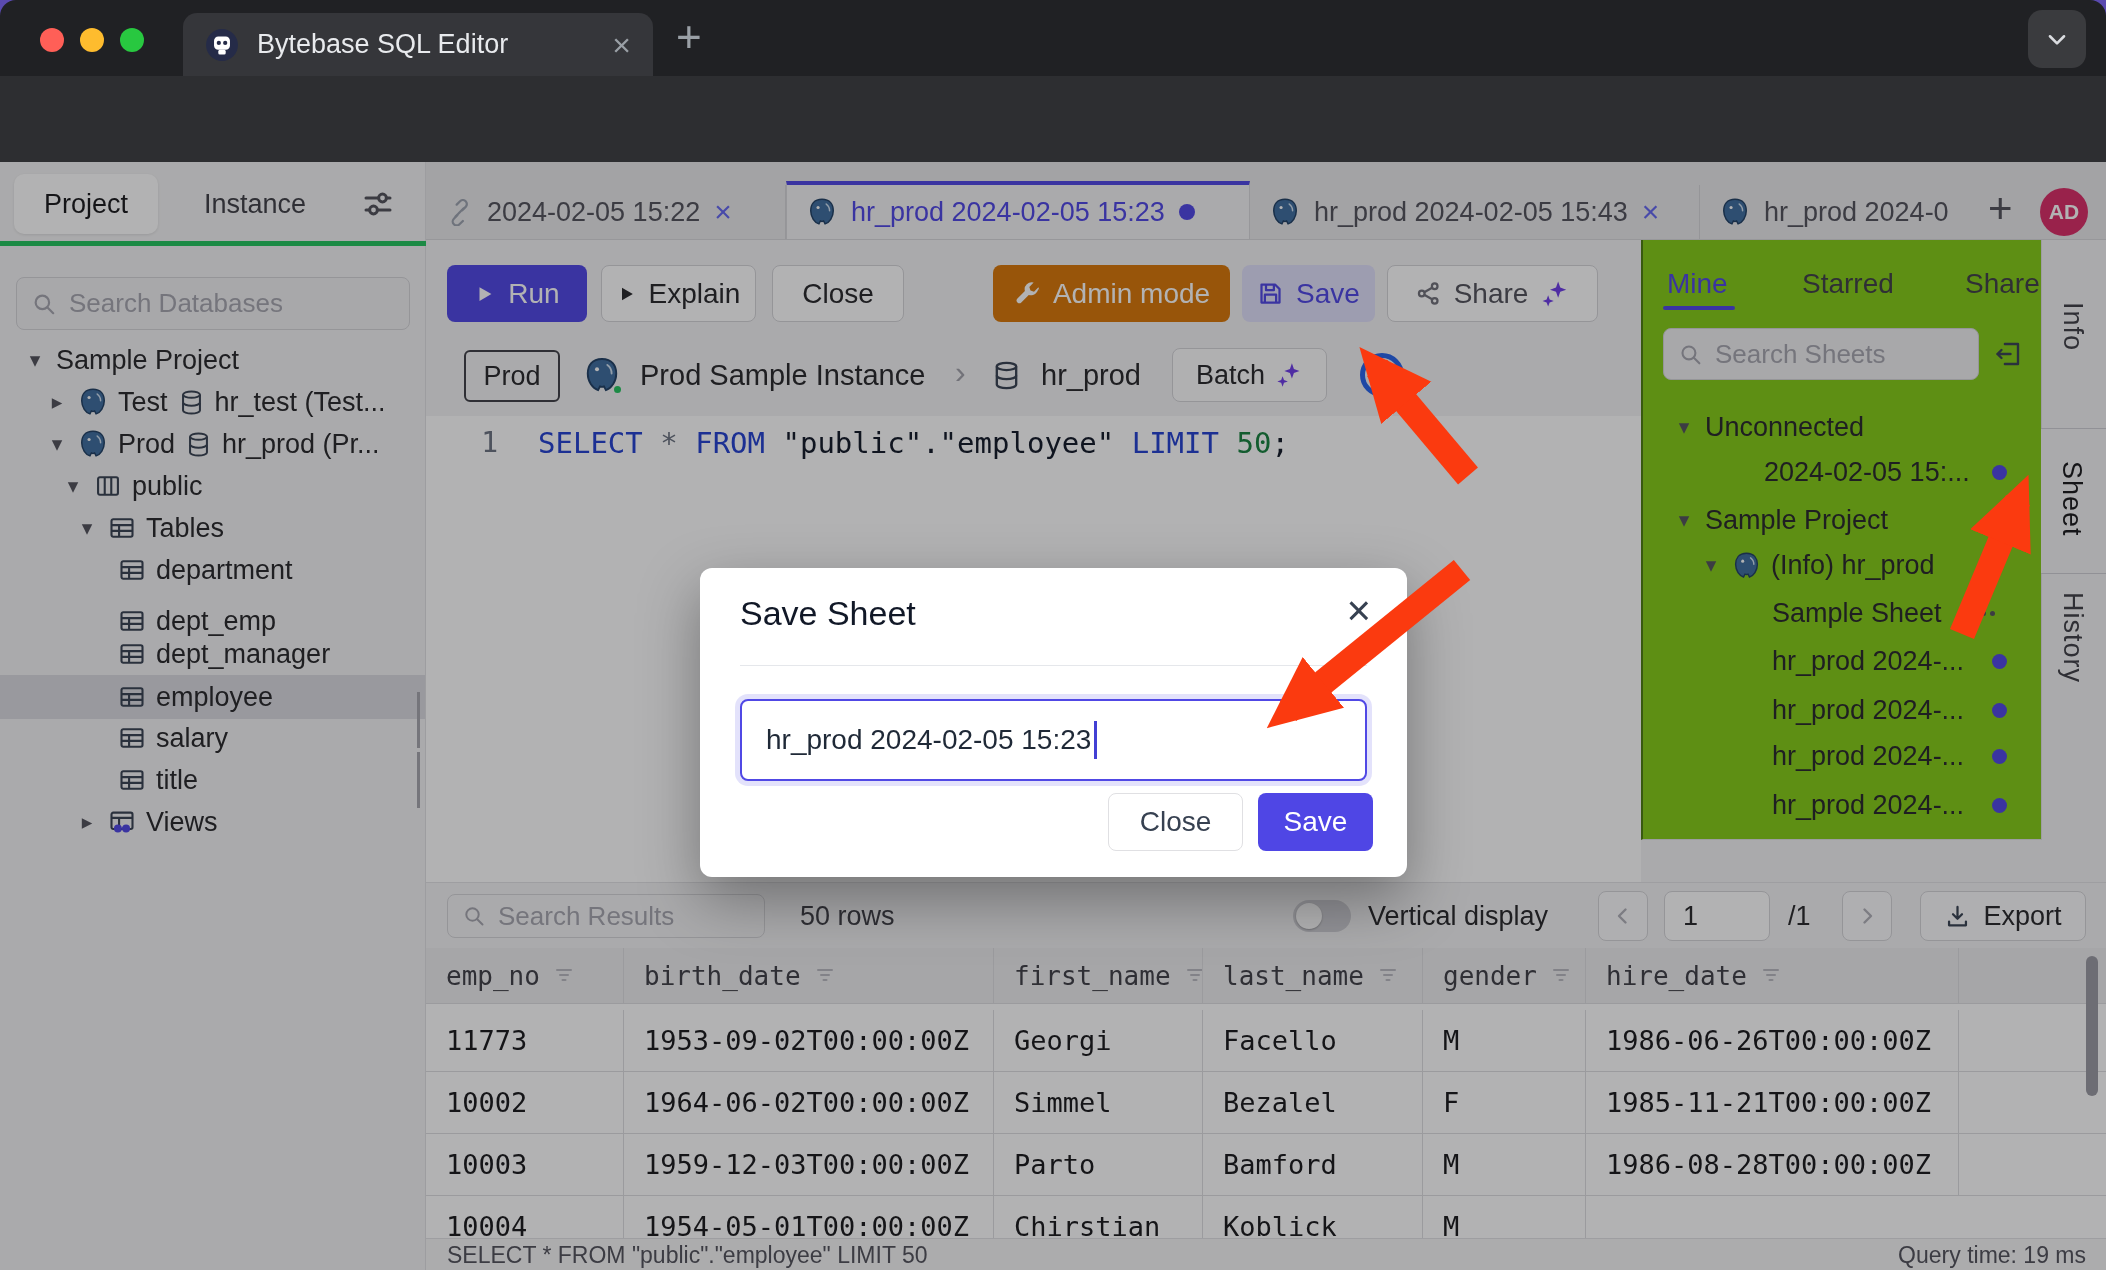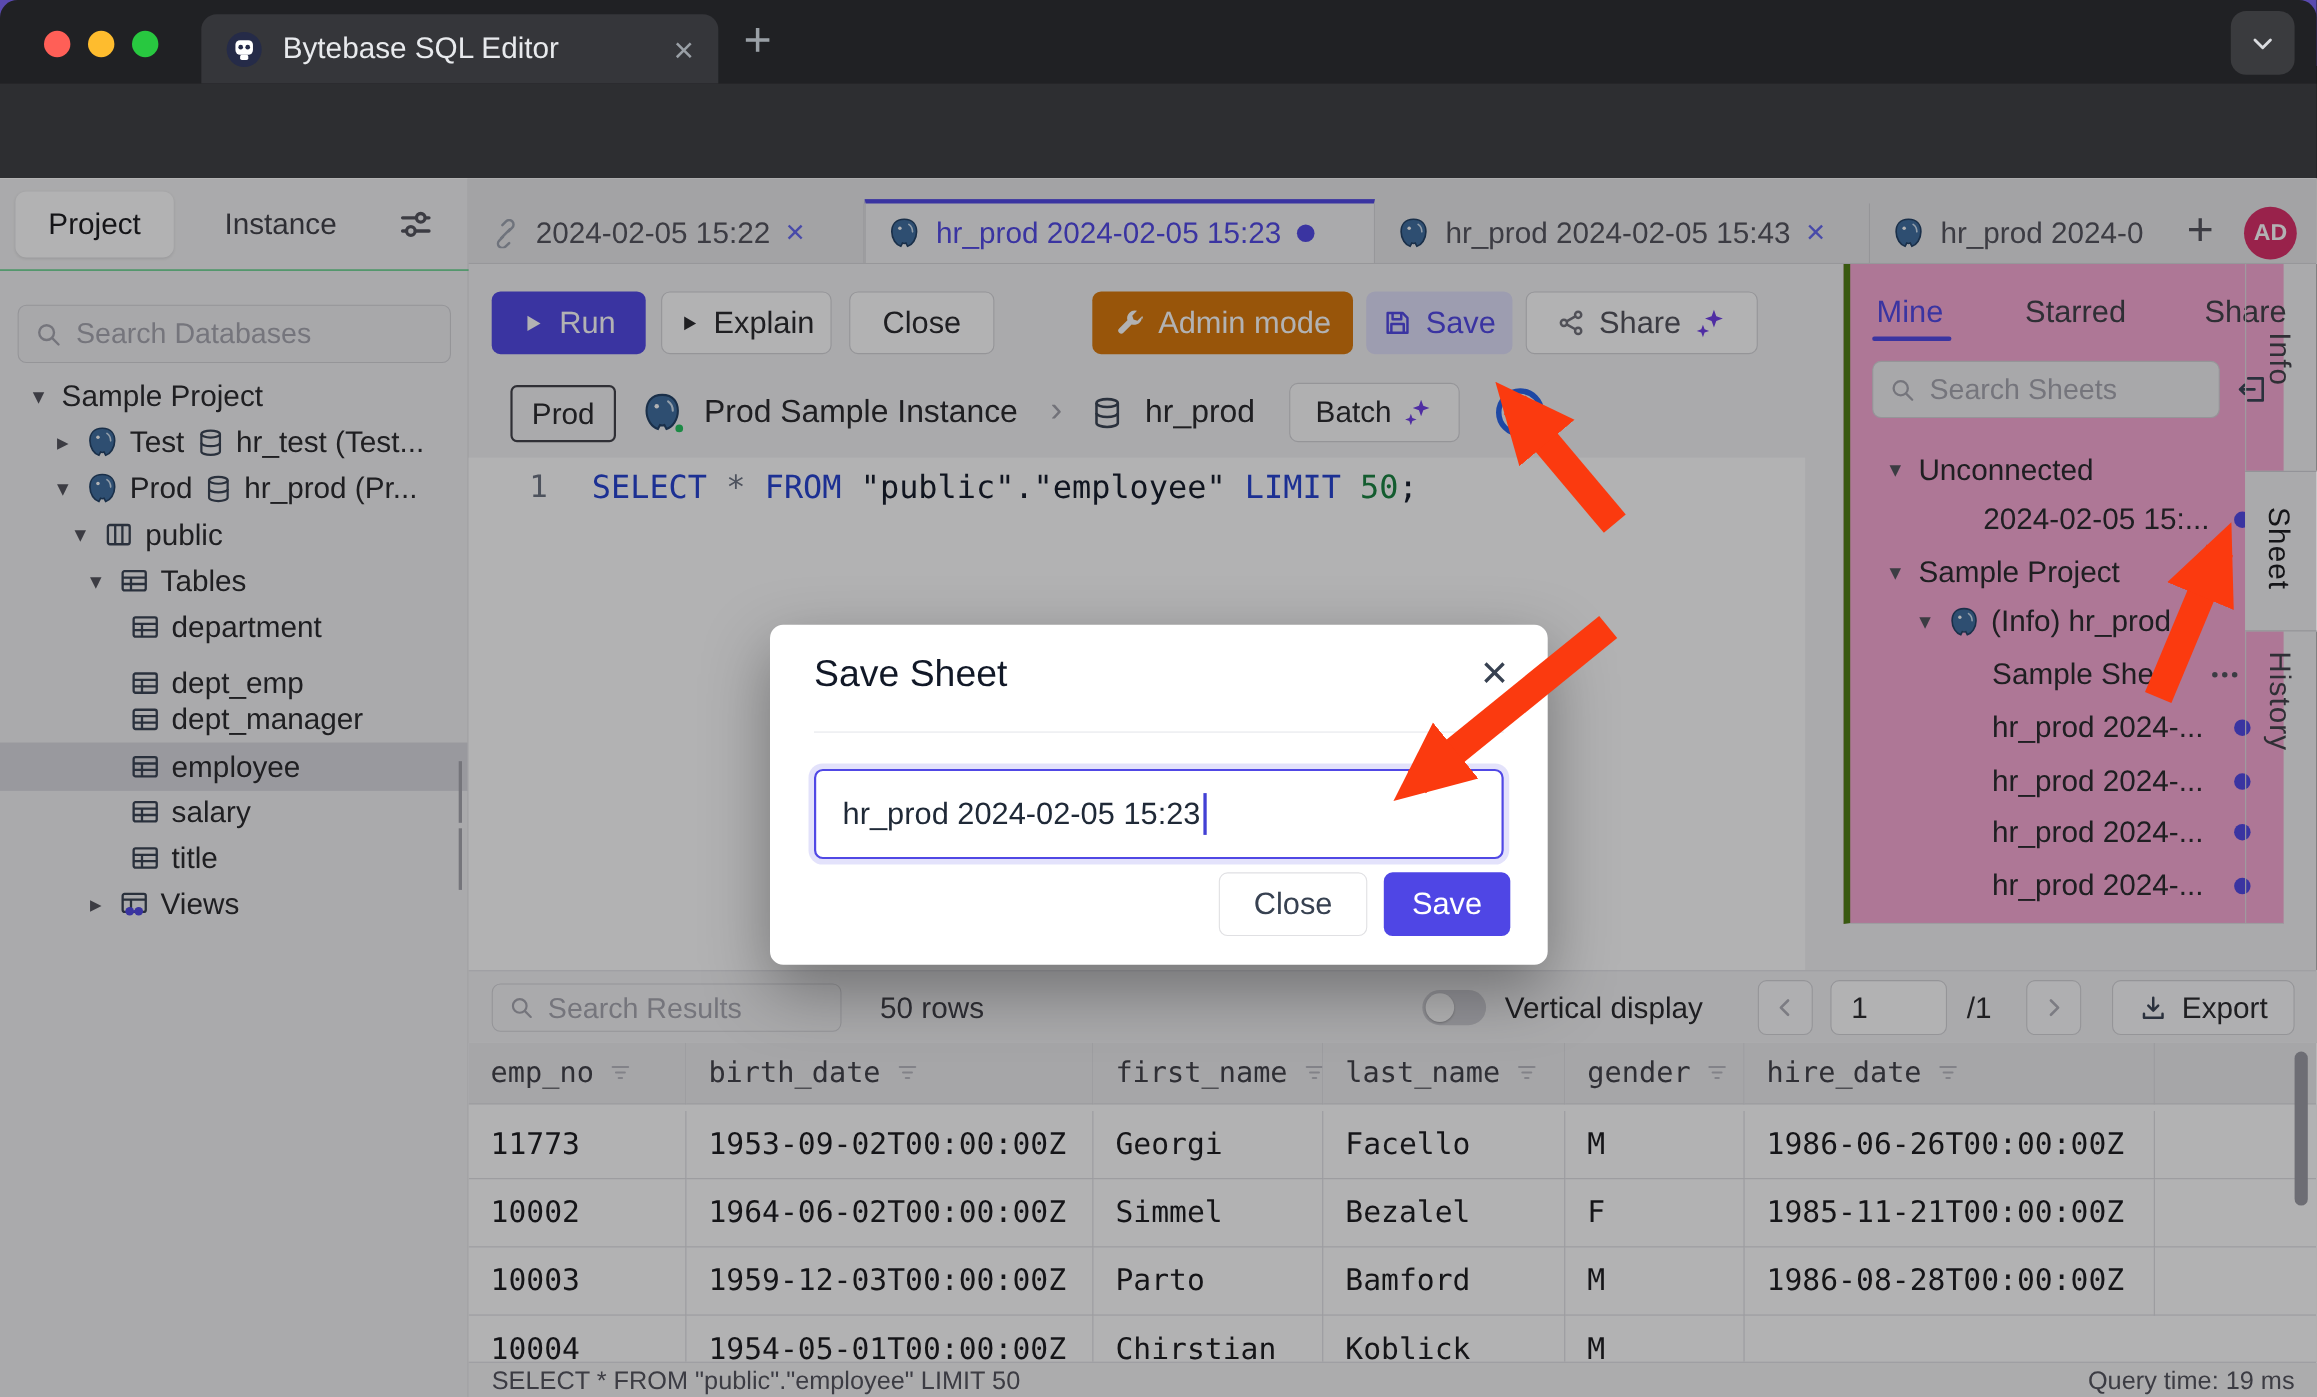--- a/index.html
+++ b/index.html
@@ -21,21 +21,21 @@
   .urlpill .star{margin-left:auto;color:#9aa0a6}
   .incog{position:absolute;left:1806px;top:88px;width:198px;height:62px;border-radius:31px;background:#3b3e45;display:flex;align-items:center;justify-content:center;gap:14px;color:#e8eaed;font-size:27px}
   .menudots{position:absolute;left:2060px;top:102px;width:6px}
   .menudots i{display:block;width:6px;height:6px;border-radius:50%;background:#c4c7cb;margin-bottom:7px}
 
   
   .app{position:absolute;top:162px;left:0;width:2106px;height:1108px;background:#f4f4f5}
 
   
   .lsb{position:absolute;top:0;left:0;width:426px;height:1108px;background:#f4f4f5;border-right:1px solid #e1e1e4}
-  .lsbhead{position:absolute;top:0;left:0;width:426px;height:84px;border-bottom:1px solid #22c55e}
+  .lsbhead{position:absolute;top:0;left:0;width:426px;height:84px;border-bottom:5px solid #22c55e}
   .projpill{position:absolute;left:14px;top:12px;width:144px;height:60px;background:#fff;border-radius:10px;box-shadow:0 1px 3px rgba(0,0,0,.10);display:flex;align-items:center;justify-content:center;font-size:27px;color:#18181b}
   .instlbl{position:absolute;left:204px;top:0;height:84px;display:flex;align-items:center;font-size:27px;color:#3f3f46}
   .tuneic{position:absolute;left:360px;top:24px;width:36px;height:36px;color:#52525b}
   .sbox{border:1px solid #d4d4d8;border-radius:8px;background:#f0f0f2;display:flex;align-items:center;gap:12px;padding:0 14px}
   .sbox input{border:none;outline:none;background:transparent;font-family:"Liberation Sans",sans-serif;font-size:26px;color:#27272a;width:100%}
   .sbox input::placeholder{color:#a6a6af}
   .lsearch{position:absolute;left:16px;top:115px;width:394px;height:53px}
   .trow{position:absolute;height:42px;display:flex;align-items:center;gap:10px;font-size:27px;color:#27272a;white-space:nowrap}
   .caret{font-size:21px;color:#52525b;width:22px;text-align:center}
   .tic{color:#374151}
@@ -71,21 +71,21 @@
   .batchchip{position:absolute;left:746px;top:12px;width:155px;height:54px;background:#fcfcfd;border:1px solid #d4d4d8;border-radius:8px;display:flex;align-items:center;justify-content:center;gap:10px;font-size:27px}
   .bluering{position:absolute;left:934px;top:17px;width:44px;height:44px;border:5px solid #2563eb;border-radius:50%}
 
   
   .codearea{position:absolute;left:426px;top:254px;width:1215px;height:466px;background:#fff;font-family:"DejaVu Sans Mono",monospace;font-size:29px}
   .lineno{position:absolute;left:40px;top:10px;width:32px;text-align:right;color:#6b7280;font-size:28px}
   .codeline{position:absolute;left:112px;top:10px;white-space:pre}
   .kw{color:#2240d0}.op{color:#6b7280}.idn{color:#111827}.num{color:#15803d}
 
   
-  .sheets{position:absolute;left:1676px;top:78px;width:400px;height:600px;background:#f9a8d4;border-left:6px solid #4d7c0f;border-bottom:1px solid #e1e1e4}
+  .sheets{position:absolute;left:1641px;top:78px;width:400px;height:600px;background:#84cc16;border-left:2px solid #4d7c0f;border-bottom:1px solid #e1e1e4}
   .shtab{position:absolute;top:28px;font-size:28px;color:#3f3f46}
   .shtab.on{color:#4f46e5}
   .shunder{position:absolute;left:20px;top:66px;width:72px;height:4px;background:#4f46e5;border-radius:2px}
   .shsearch{position:absolute;left:20px;top:88px;width:316px;height:52px;background:#f0f0f2}
   .importic{position:absolute;left:350px;top:99px;width:30px;height:30px;color:#374151}
   .srow{position:absolute;left:0;width:398px;height:42px;display:flex;align-items:center;gap:10px;font-size:27px;color:#27272a;white-space:nowrap}
   .bdot{position:absolute;right:34px;width:15px;height:15px;border-radius:50%;background:#4f46e5}
   .moredots{position:absolute;right:46px;display:flex;gap:4px}
   .moredots i{width:5px;height:5px;border-radius:50%;background:#52525b}
 

